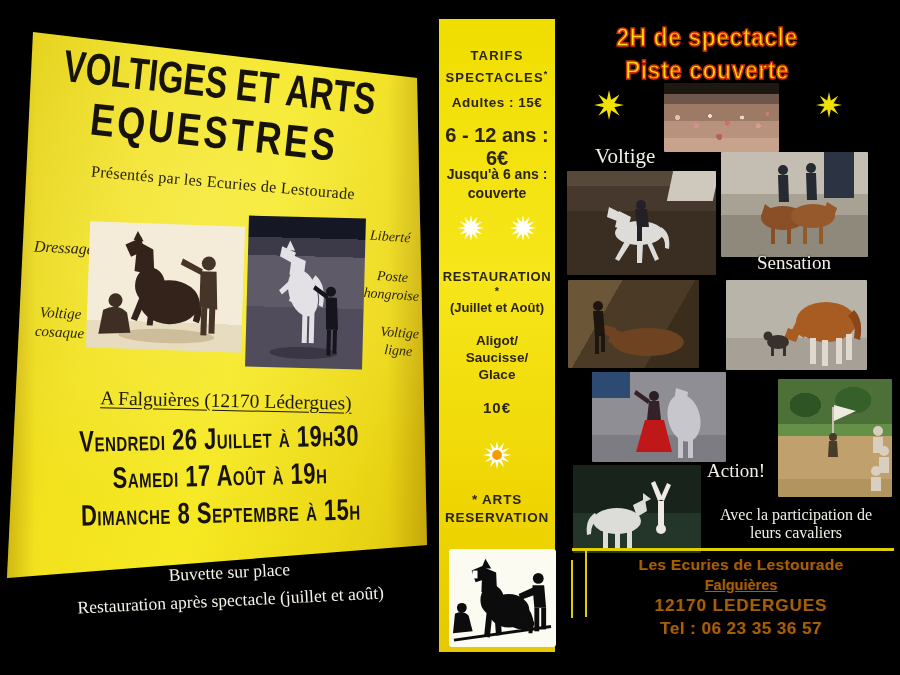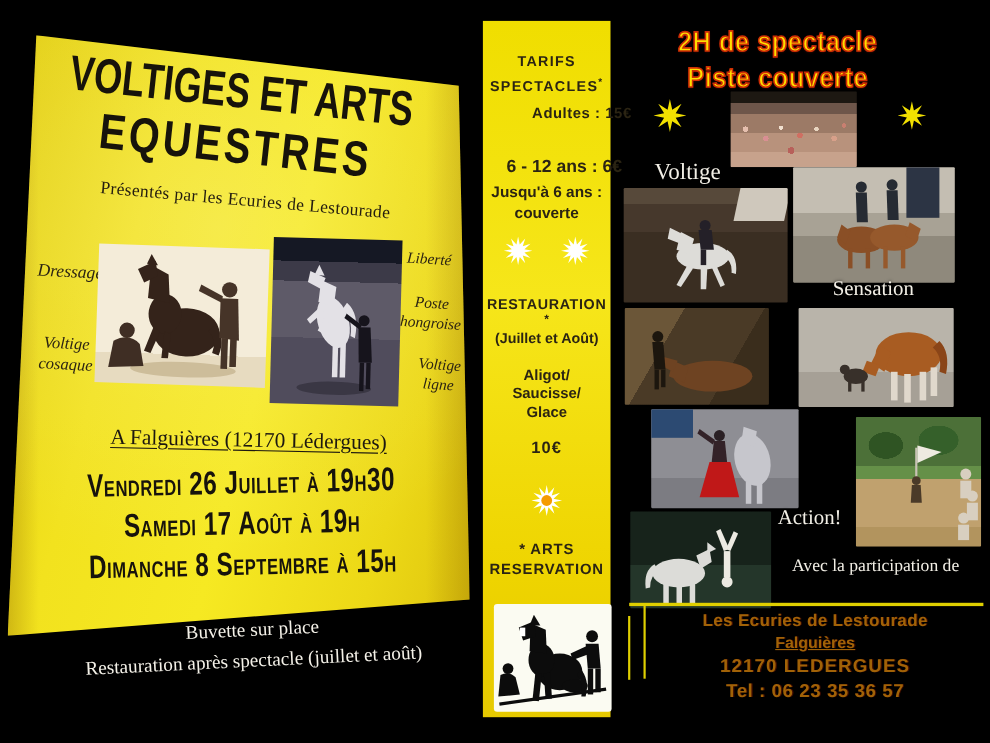--- a/index.html
+++ b/index.html
@@ -38,22 +38,22 @@
     color:#17130c;line-height:37px;transform:scaleY(1.35);}
   .f-footer{position:absolute;left:20px;top:558px;width:420px;text-align:center;transform:rotate(-2.8deg);
     font-family:"Liberation Serif","DejaVu Serif",serif;font-size:17.5px;color:#f4f1e8;line-height:1.6;}
 
   
   .strip{position:absolute;left:439px;top:19px;width:116px;height:633px;
     background:linear-gradient(180deg,#f0de00,#f6e61a 40%,#eed400 80%,#e6c900);}
   .strip>div{position:absolute;left:0;width:100%;text-align:center;color:#2b2413;font-weight:bold;}
   .s-h{top:27px;font-size:13px;letter-spacing:1.2px;line-height:19px;}
   .s-h sup{font-size:9px;}
-  .s-adultes{top:76px;font-size:13.5px;letter-spacing:.5px;padding-left:32px;}
-  .s-enfants{top:124px;font-size:16px;padding-left:16px;}
+  .s-adultes{top:76px;font-size:13.5px;letter-spacing:.5px;}
+  .s-enfants{top:105px;font-size:20px;}
   .s-gratuit{top:146px;font-size:14px;line-height:19px;}
   .s-suns{top:196px;display:flex;justify-content:center;gap:26px;}
   .s-rest{top:250px;font-size:13px;letter-spacing:.6px;}
   .s-rast{top:266px;font-size:11px;}
   .s-per{top:281px;font-size:13px;}
   .s-menu{top:313px;font-size:13.5px;line-height:17px;}
   .s-prix{top:380px;font-size:15px;letter-spacing:1px;}
   .s-sun1{top:422px;}
   .s-sans{top:472px;font-size:13.5px;line-height:18px;letter-spacing:.8px;}
   .s-box{left:10px !important;top:530px;width:107px !important;height:98px;background:#fbfbf2;border-radius:3px;}
@@ -419,20 +419,21 @@
         <circle cx="88" cy="64" r="5"></circle>
         <rect x="85" y="36" width="6" height="24"></rect>
         <polygon points="85,36 78,18 82,16 90,34"></polygon>
         <polygon points="91,36 98,20 94,18 87,34"></polygon>
       </g>
     </svg>
   </div>
 
   <div class="cap c-part">
     <div>Avec la participation de</div>
+    <div>leurs cavaliers</div>
   </div>
 
   <div class="rule rule-h"></div>
   <div class="rule rule-v1"></div>
   <div class="rule rule-v2"></div>
 
   <div class="r-addr">
     <div class="a1">Les Ecuries de Lestourade</div>
     <div class="a2">Falguières</div>
     <div class="a3">12170 LEDERGUES</div>

